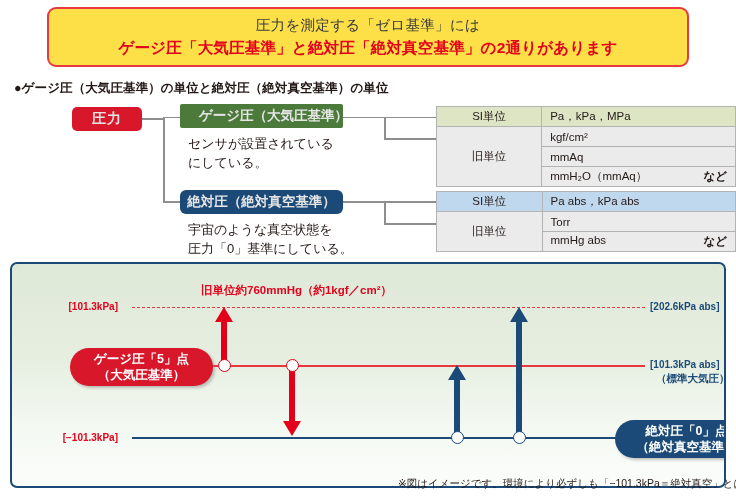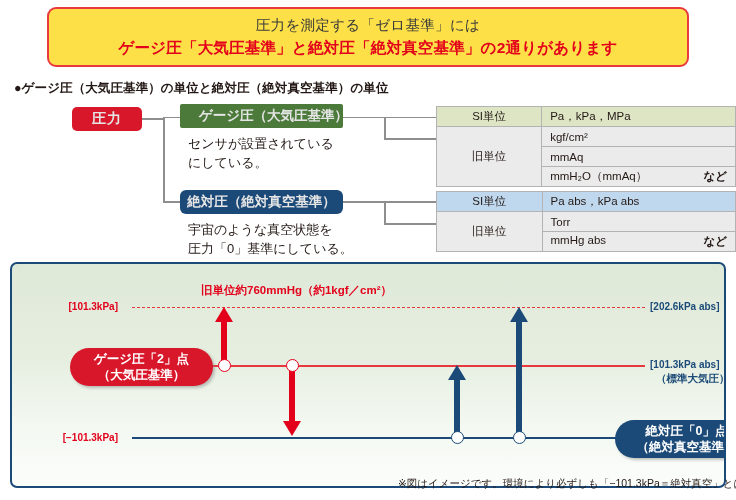--- a/index.html
+++ b/index.html
@@ -255,21 +255,21 @@
   <div class="shaft blue" style="left:504px;top:58px;height:116px;"></div>
   <div class="head up-blue" style="left:498px;top:43px;"></div>
 
   <div class="node red" style="left:206px;top:95px;"></div>
   <div class="node red" style="left:274px;top:95px;"></div>
 
   <div class="node blue" style="left:439px;top:167px;"></div>
   <div class="node blue" style="left:501px;top:167px;"></div>
 
   <div class="abs" id="pt-gauge">
-    <span>ゲージ圧「2」点</span>
+    <span>ゲージ圧「5」点</span>
     <span>（大気圧基準）</span>
   </div>
   <div class="abs" id="pt-abs">
     <span>絶対圧「0」点</span>
     <span>（絶対真空基準）</span>
   </div>
 </div>
 
 <div class="abs" id="footnote">※図はイメージです。環境により必ずしも「−101.3kPa＝絶対真空」とはなりません。</div>
 

